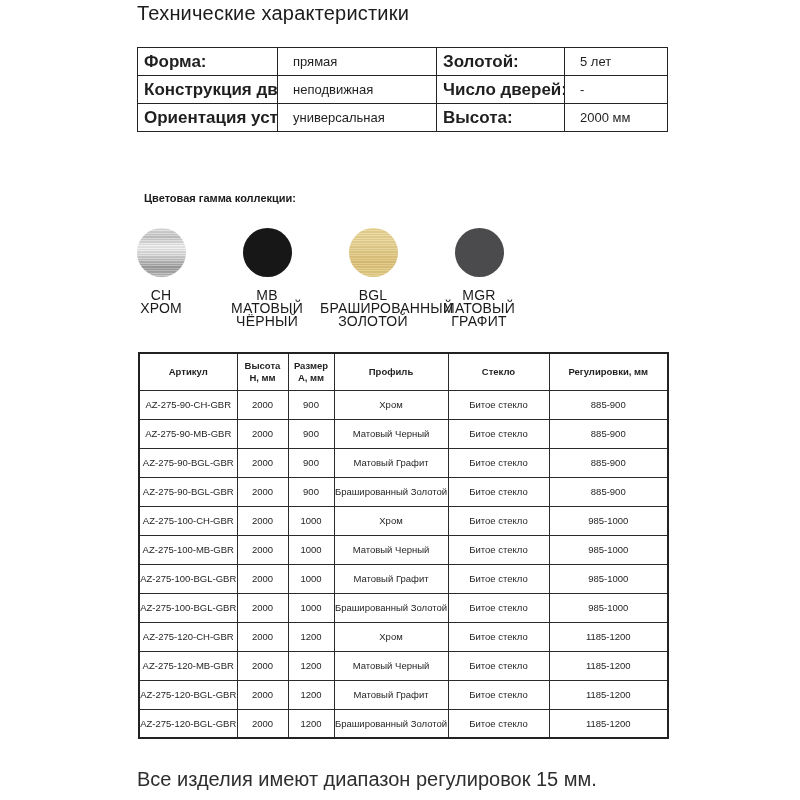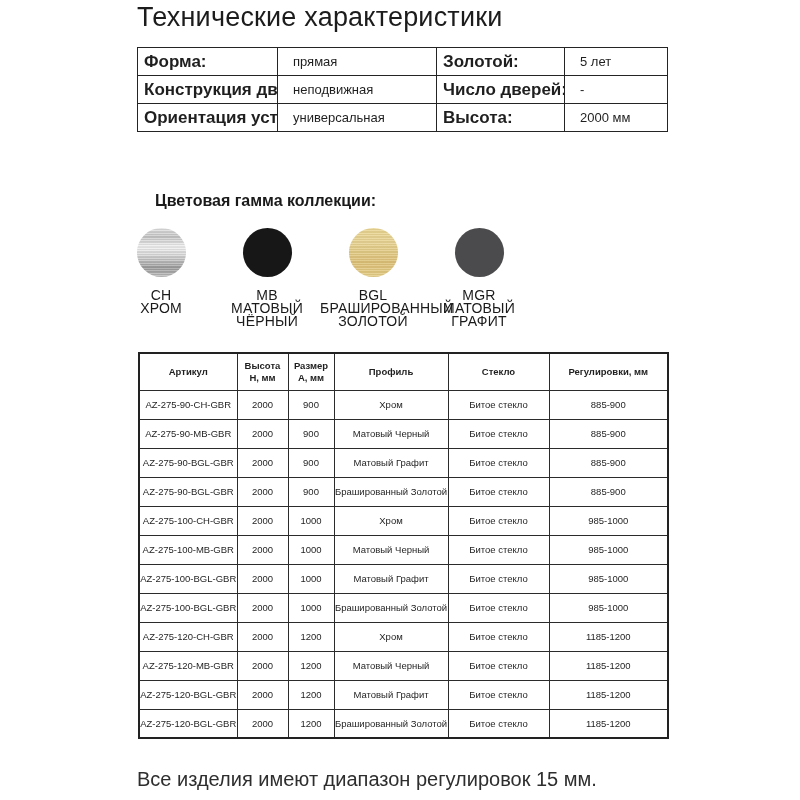--- a/index.html
+++ b/index.html
@@ -2,41 +2,41 @@
 <html><head>
 <meta charset="utf-8">
 <style>
   * { margin:0; padding:0; box-sizing:border-box; }
   html,body { background:#ffffff; }
   body { font-family:"Liberation Sans", sans-serif; color:#1f1f1f; }
   .page { position:relative; width:800px; height:800px; background:#fff; overflow:hidden; }
 
   .page-title {
     position:absolute; left:137px; top:2px;
-    font-size:27px; font-weight:400; color:#1c1c1c; letter-spacing:0.2px;
+    font-size:20px; font-weight:400; color:#1c1c1c; letter-spacing:0.2px;
   }
 
   
   .spec-table {
     position:absolute; left:137px; top:47px; width:530px;
     border-collapse:collapse; table-layout:fixed;
   }
   .spec-table td {
     border:1.5px solid #242424; height:28px; vertical-align:middle;
     white-space:nowrap; overflow:hidden;
   }
   .spec-table td.lbl { font-weight:bold; font-size:17px; padding-left:6px; }
   .spec-table td.val { font-size:13px; padding-left:15px; }
   .spec-table col.c1{width:140px}.spec-table col.c2{width:159px}
   .spec-table col.c3{width:128px}.spec-table col.c4{width:103px}
 
   
   .colors-heading {
-    position:absolute; left:155px; top:192px;
-    font-size:16px; font-weight:bold; color:#1a1a1a;
+    position:absolute; left:144px; top:192px;
+    font-size:11px; font-weight:bold; color:#1a1a1a;
   }
   .swatches { position:absolute; left:108px; top:228px; display:flex; }
   .swatch { width:106px; text-align:center; }
   .circle {
     display:block; width:49px; height:49px; border-radius:50%; margin:0 auto;
     background:var(--c,#ccc);
   }
   .circle[data-finish="chrome"]{
     background:
       repeating-linear-gradient(180deg, rgba(255,255,255,.22) 0 1px, rgba(0,0,0,.07) 1px 2.5px),

